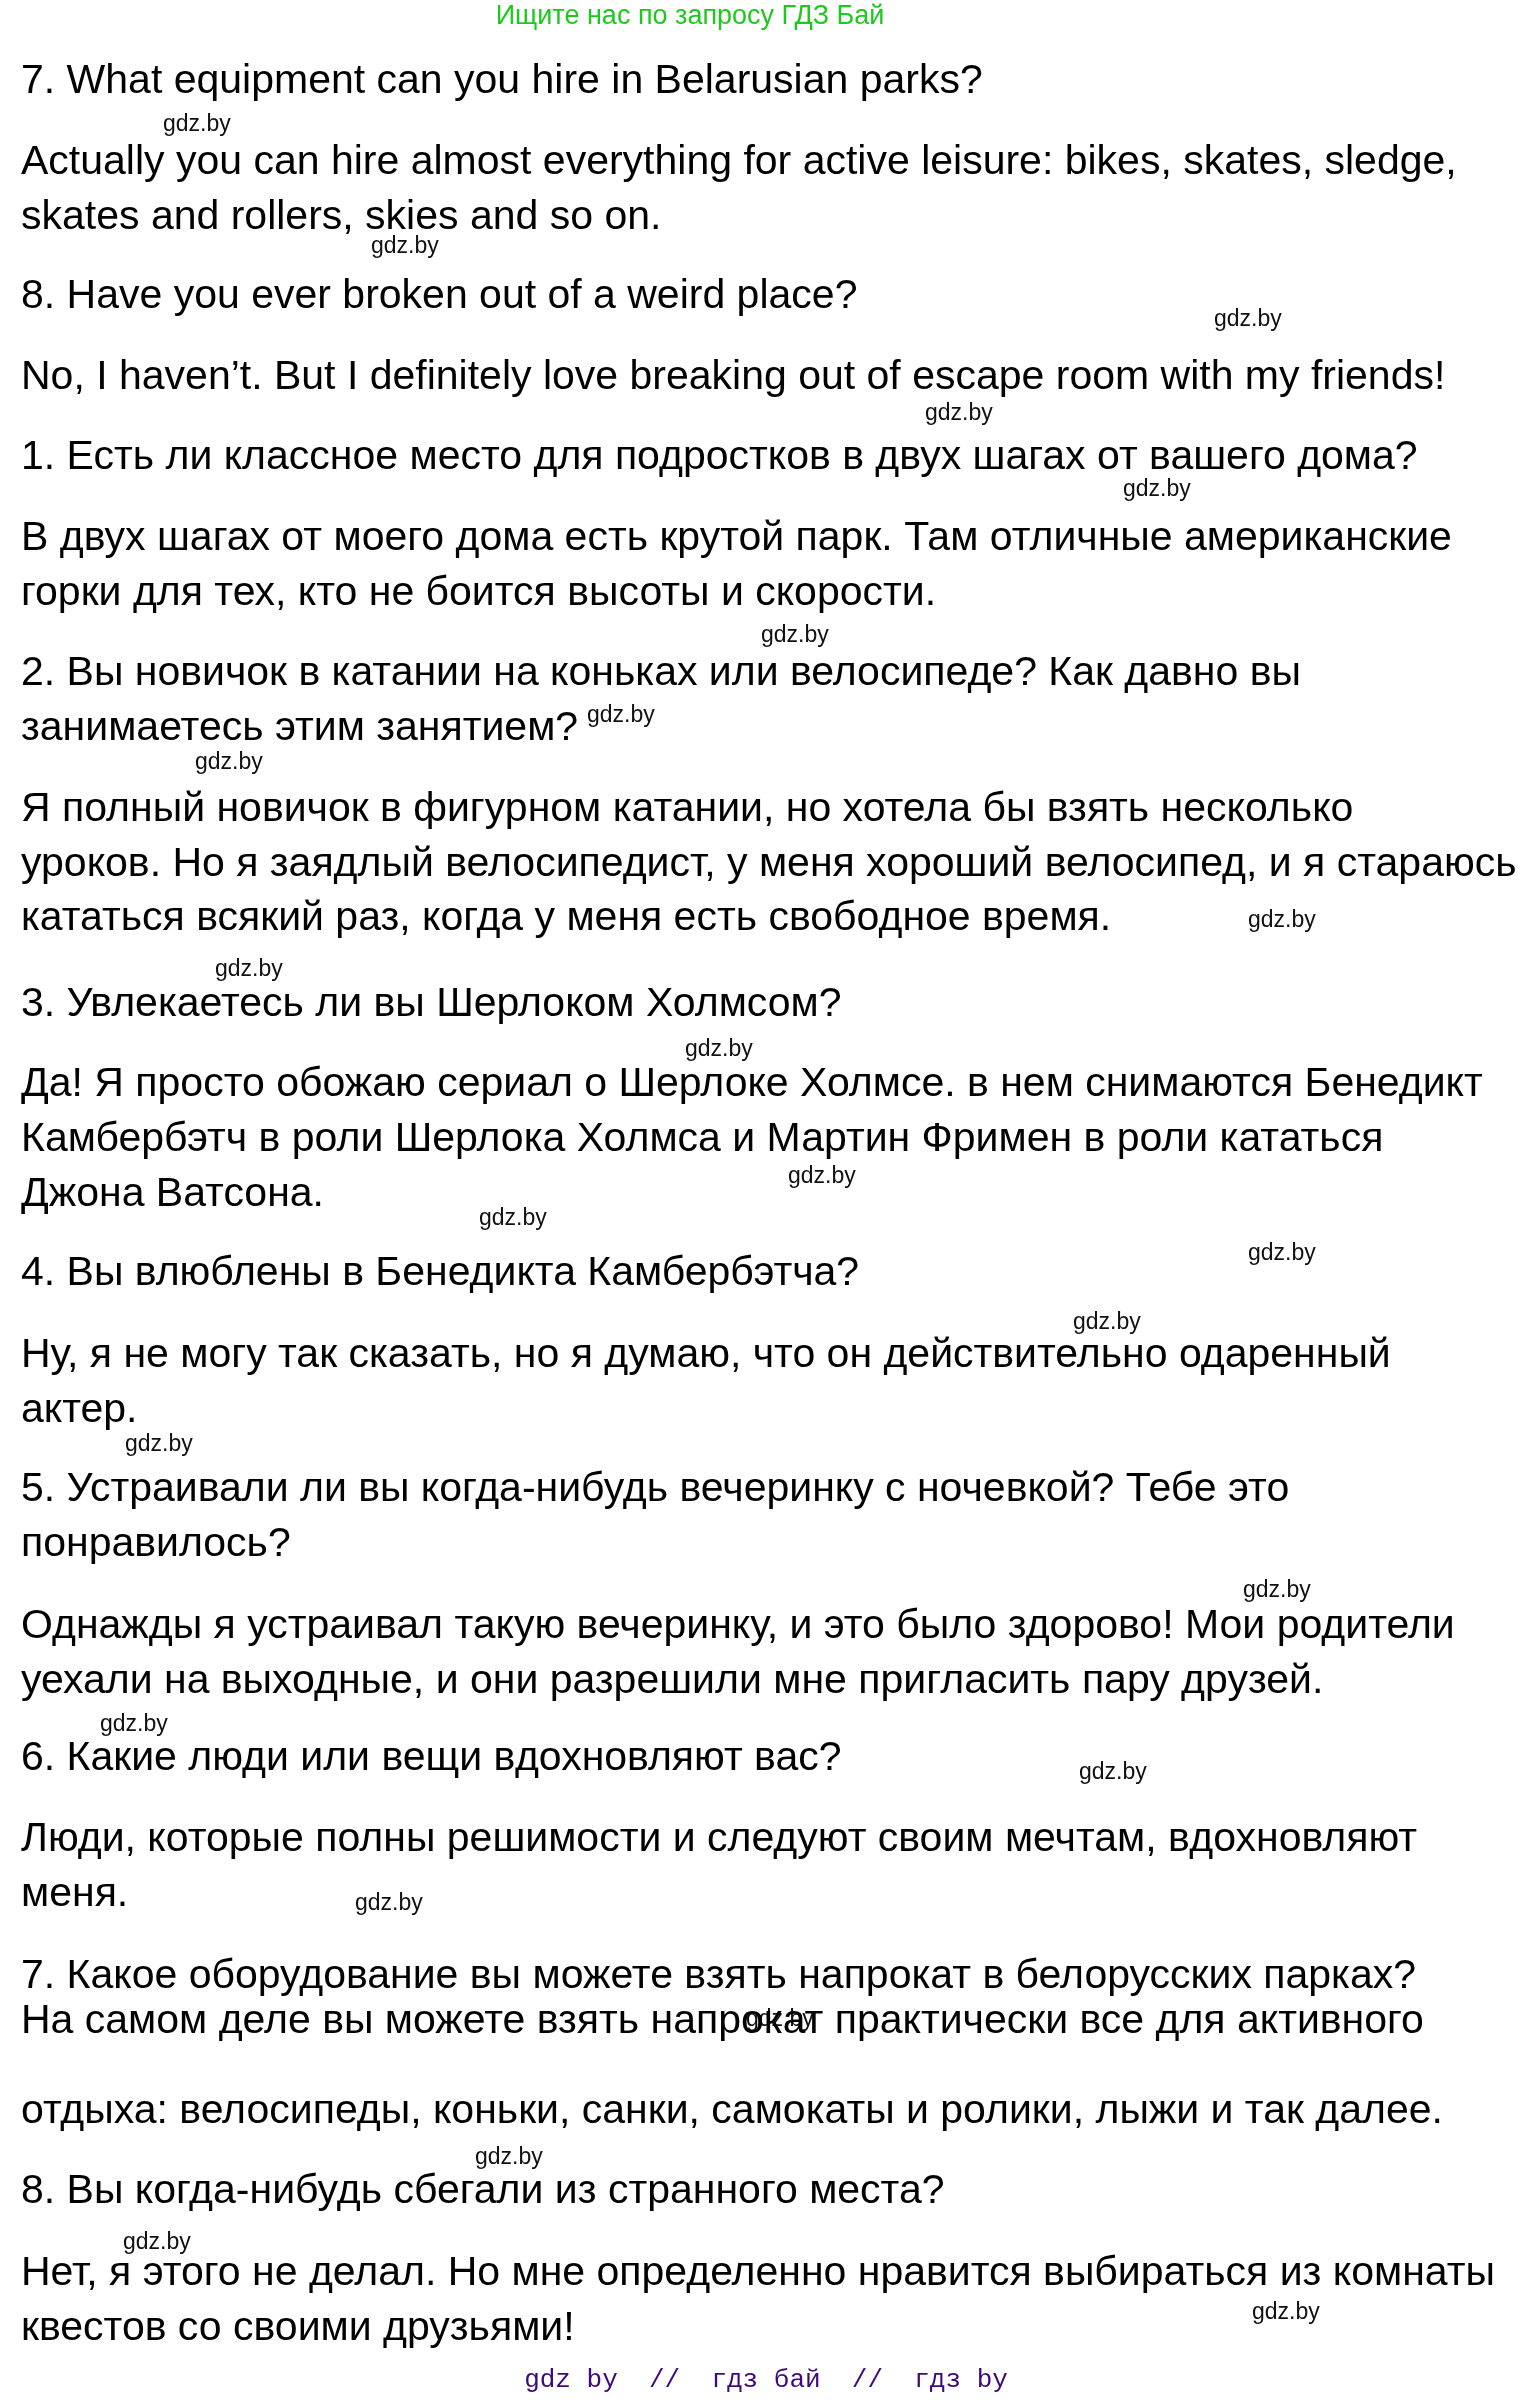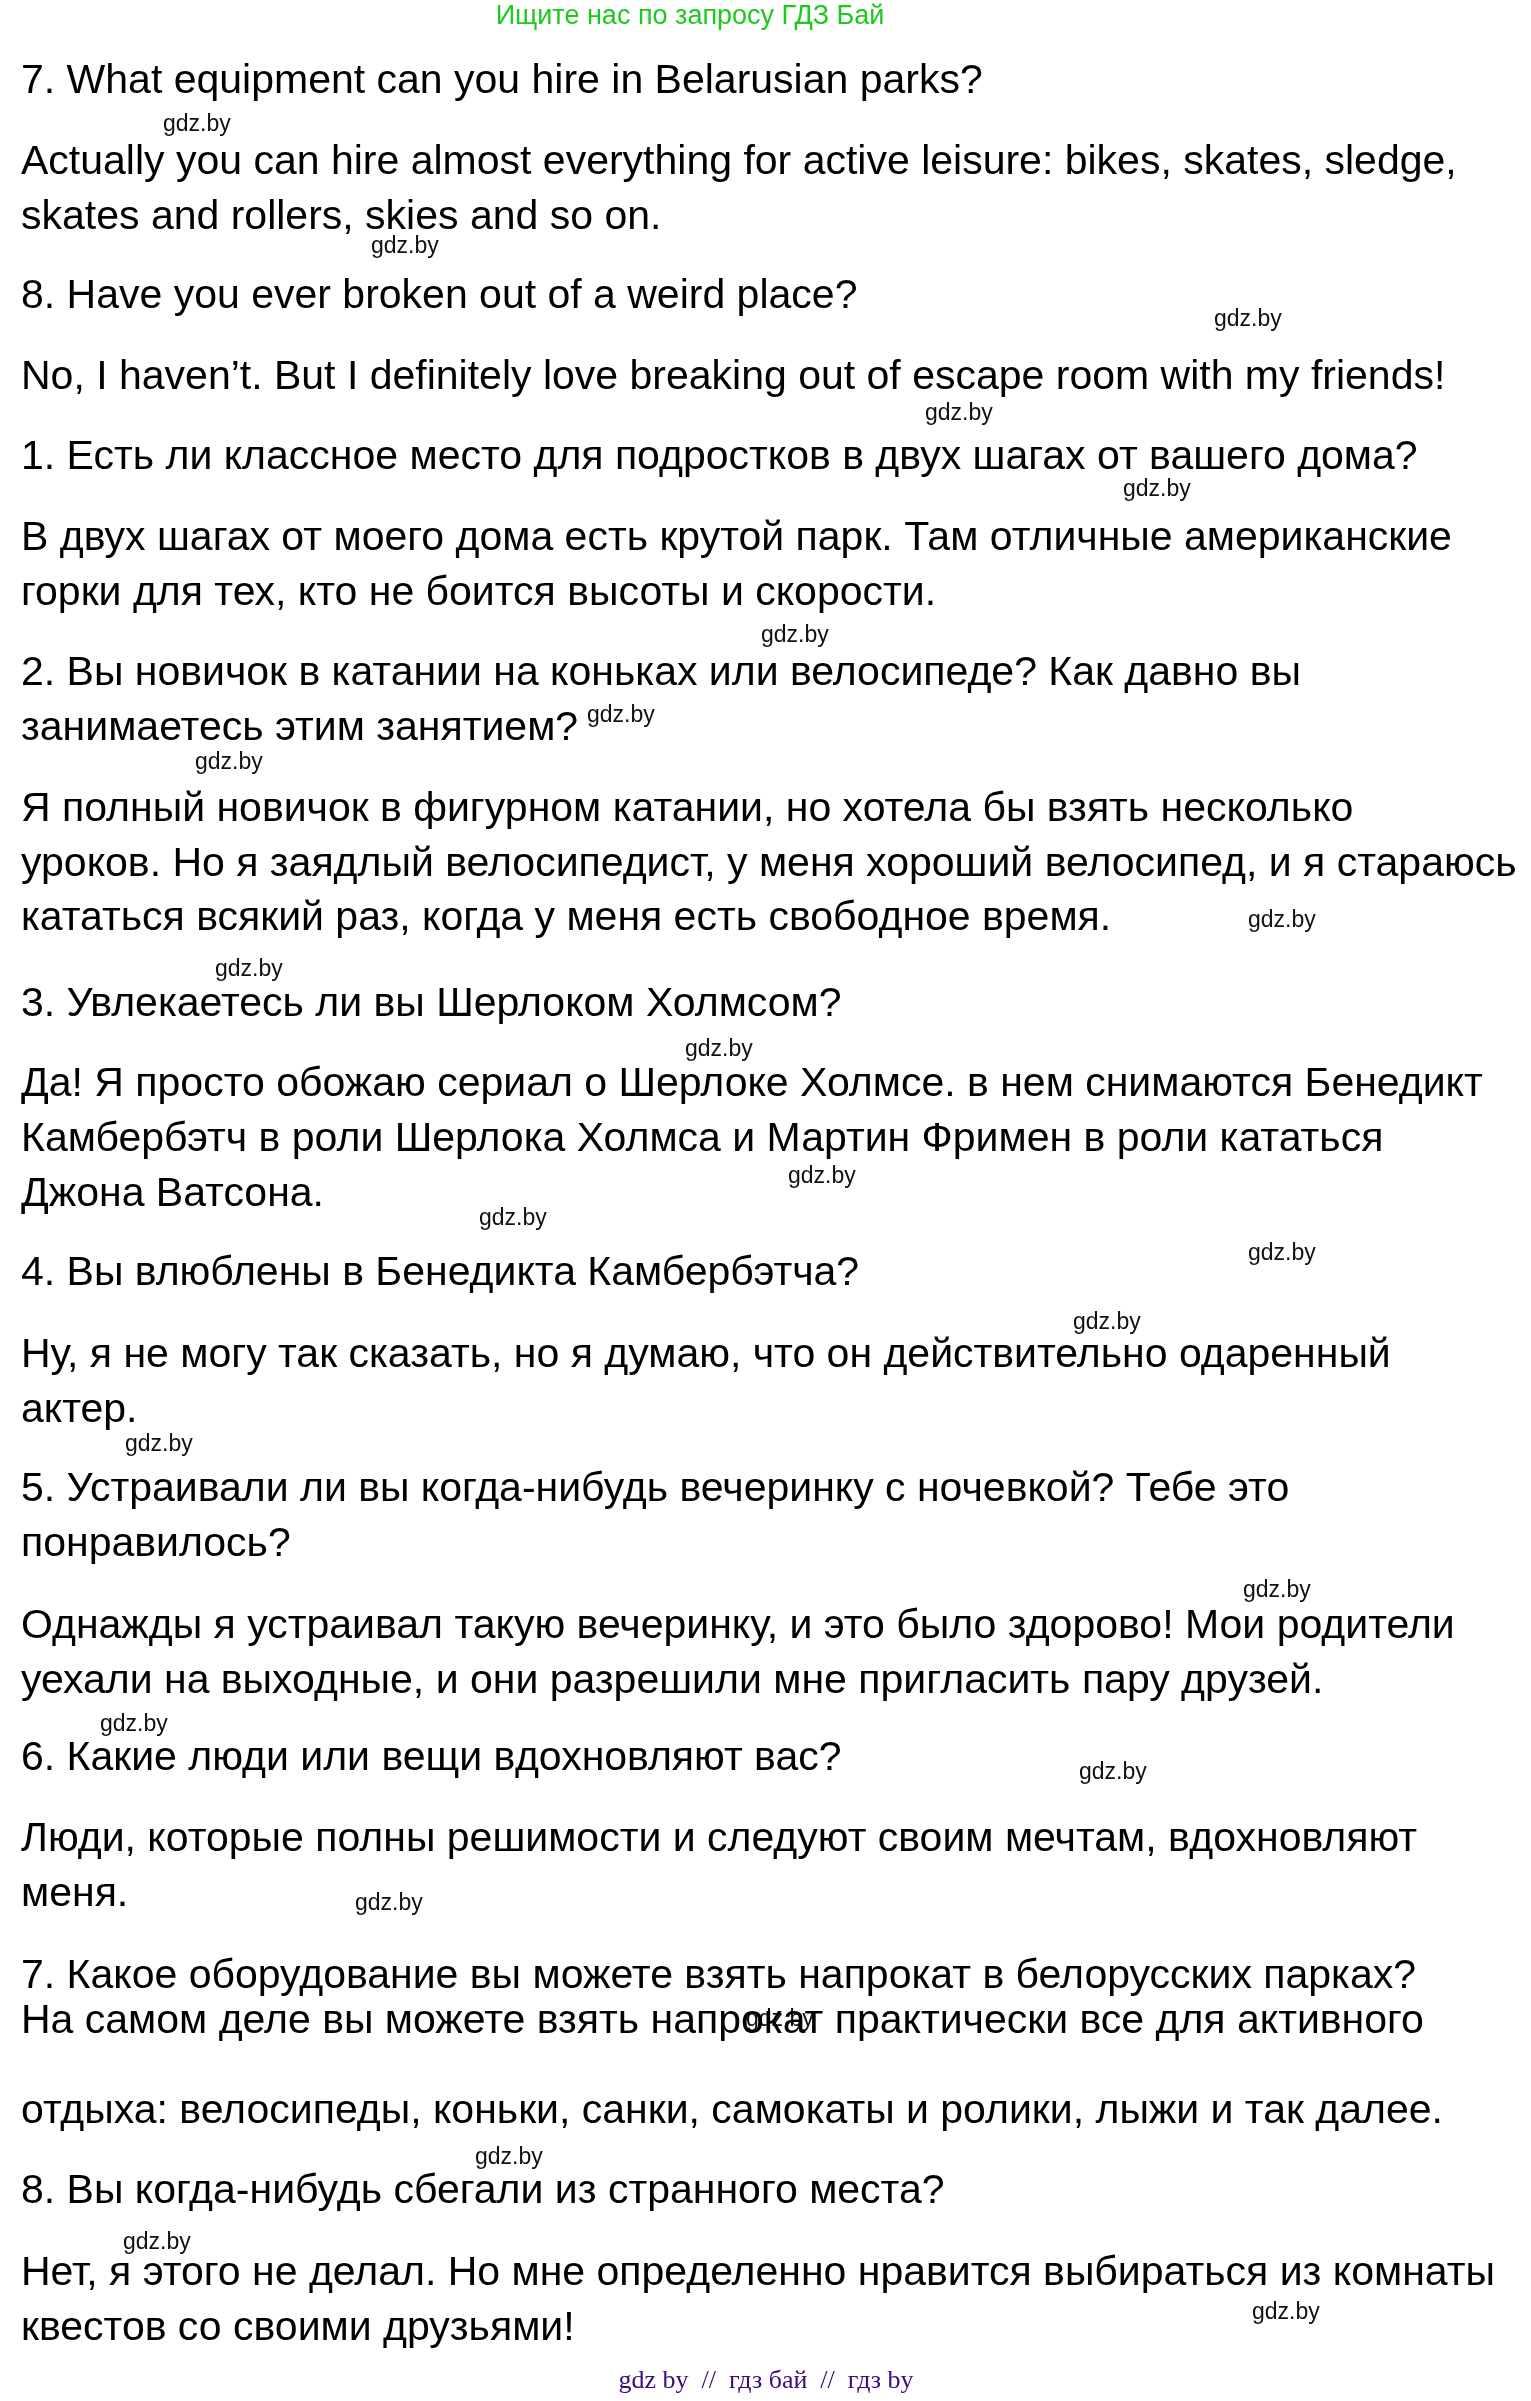--- a/index.html
+++ b/index.html
@@ -4,21 +4,21 @@
 <style>
   html, body { margin: 0; padding: 0; background: #ffffff; }
   body { width: 1532px; height: 2401px; position: relative; overflow: hidden; }
   .header {
     position: absolute; top: 0; left: 0; width: 1380px; text-align: center;
     font-family: "Liberation Sans", sans-serif; font-size: 27px; color: #1ec91e;
     line-height: 30px;
   }
   .footer {
     position: absolute; top: 2365px; left: 0; width: 1532px; text-align: center;
-    font-family: Liberation Serif, serif; font-size: 26px; color: #3d0a7a;
+    font-family: Liberation Mono, monospace; font-size: 26px; color: #3d0a7a;
     line-height: 30px; white-space: pre;
   }
   .line {
     position: absolute; left: 21px;
     font-family: Liberation Sans, sans-serif; font-size: 41px; color: #000000;
     line-height: 46px; white-space: nowrap;
   }
   .wm {
     position: absolute;
     font-family: "Liberation Sans", sans-serif; font-size: 23px; color: #111111;

